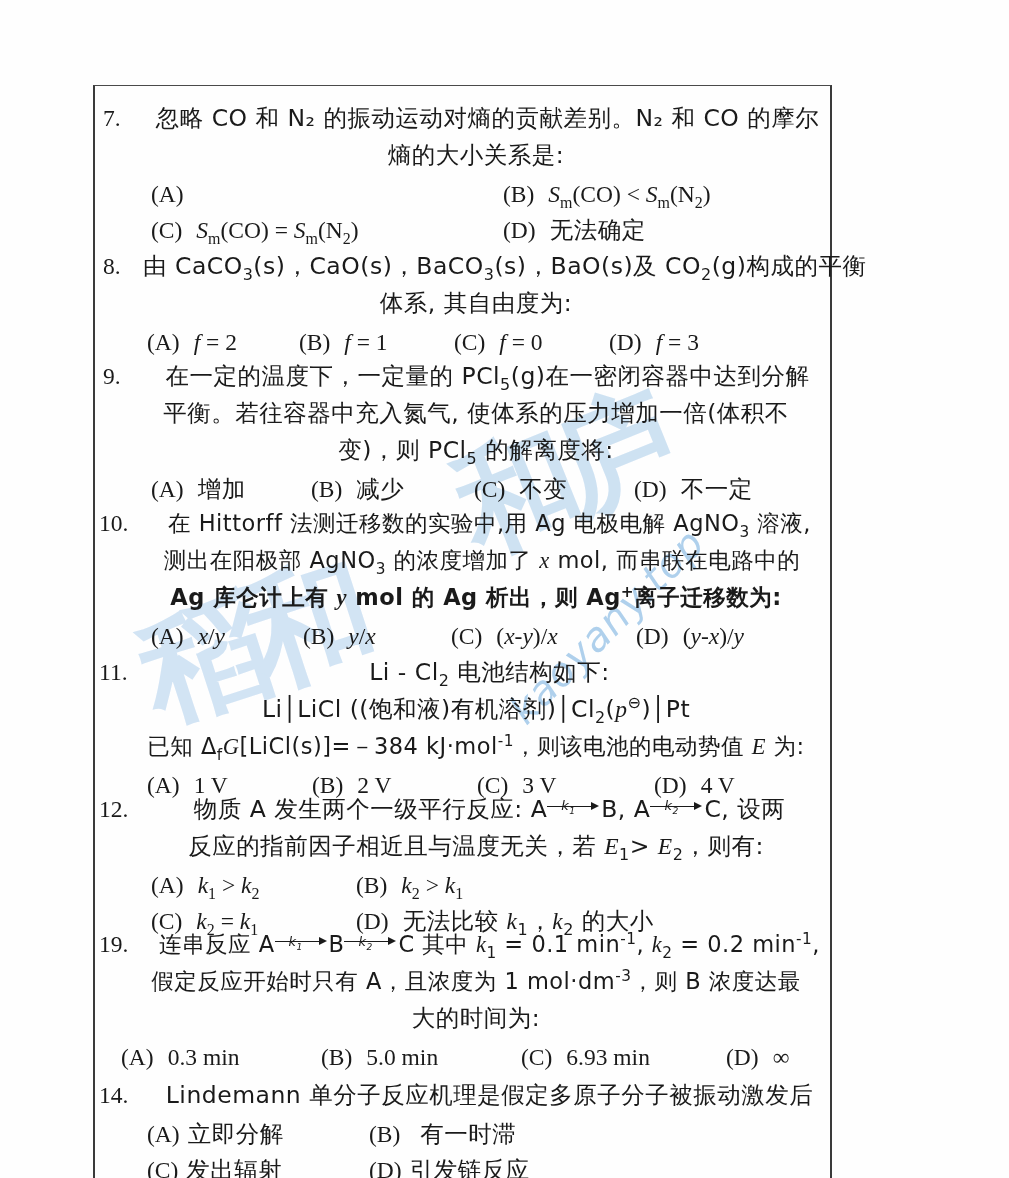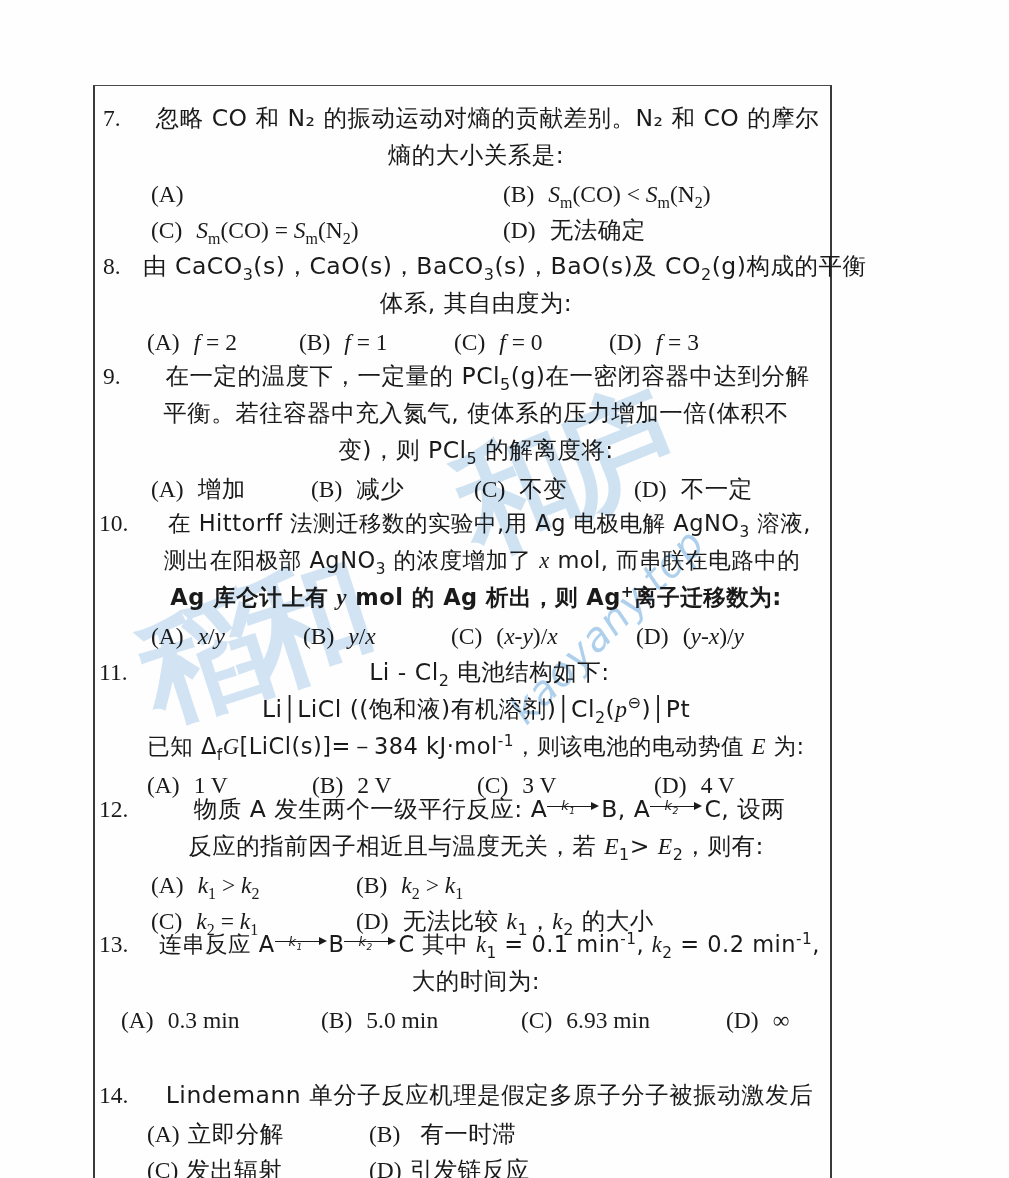--- a/index.html
+++ b/index.html
@@ -345,22 +345,25 @@
         </div>
         <div class="opt">
           <span class="tag">(D)</span>
           <span class="txt cjk">无法比较 <i class="v">k</i><span class="sub">1</span>，<i class="v">k</i><span class="sub">2</span> 的大小</span>
         </div>
       </div>
     </div>
 
     <div class="q" style="top:840px;">
       <div class="qline">
-        <span class="qnum wide">13.</span>
+        <span class="qnum wide">19.</span>
         <span class="qbody cjk" style="font-size:22.5px;"><span>连串反应 A</span><span class="arrow"><span class="bar"></span><span class="head"></span><span class="lbl"><i>k</i><span class="sub">1</span></span></span><span>B</span><span class="arrow"><span class="bar"></span><span class="head"></span><span class="lbl"><i>k</i><span class="sub">2</span></span></span>C 其中 <i class="v">k</i><span class="sub">1</span> = 0.1 min<span class="sup">-1</span>, <i class="v">k</i><span class="sub">2</span> = 0.2 min<span class="sup">-1</span>,</span>
+      </div>
+      <div class="qline">
+        <span class="qbody cjk indent-b" style="font-size:22.5px;">假定反应开始时只有 A，且浓度为 1 mol·dm<span class="sup">-3</span>，则 B 浓度达最</span>
       </div>
       <div class="qline">
         <span class="qbody cjk indent-b">大的时间为:</span>
       </div>
       <div class="opts" style="padding-left:26px; margin-top:2px;">
         <div class="opt" style="width:200px;">
           <span class="tag">(A)</span>
           <span class="txt">0.3 min</span>
         </div>
         <div class="opt" style="width:200px;">

